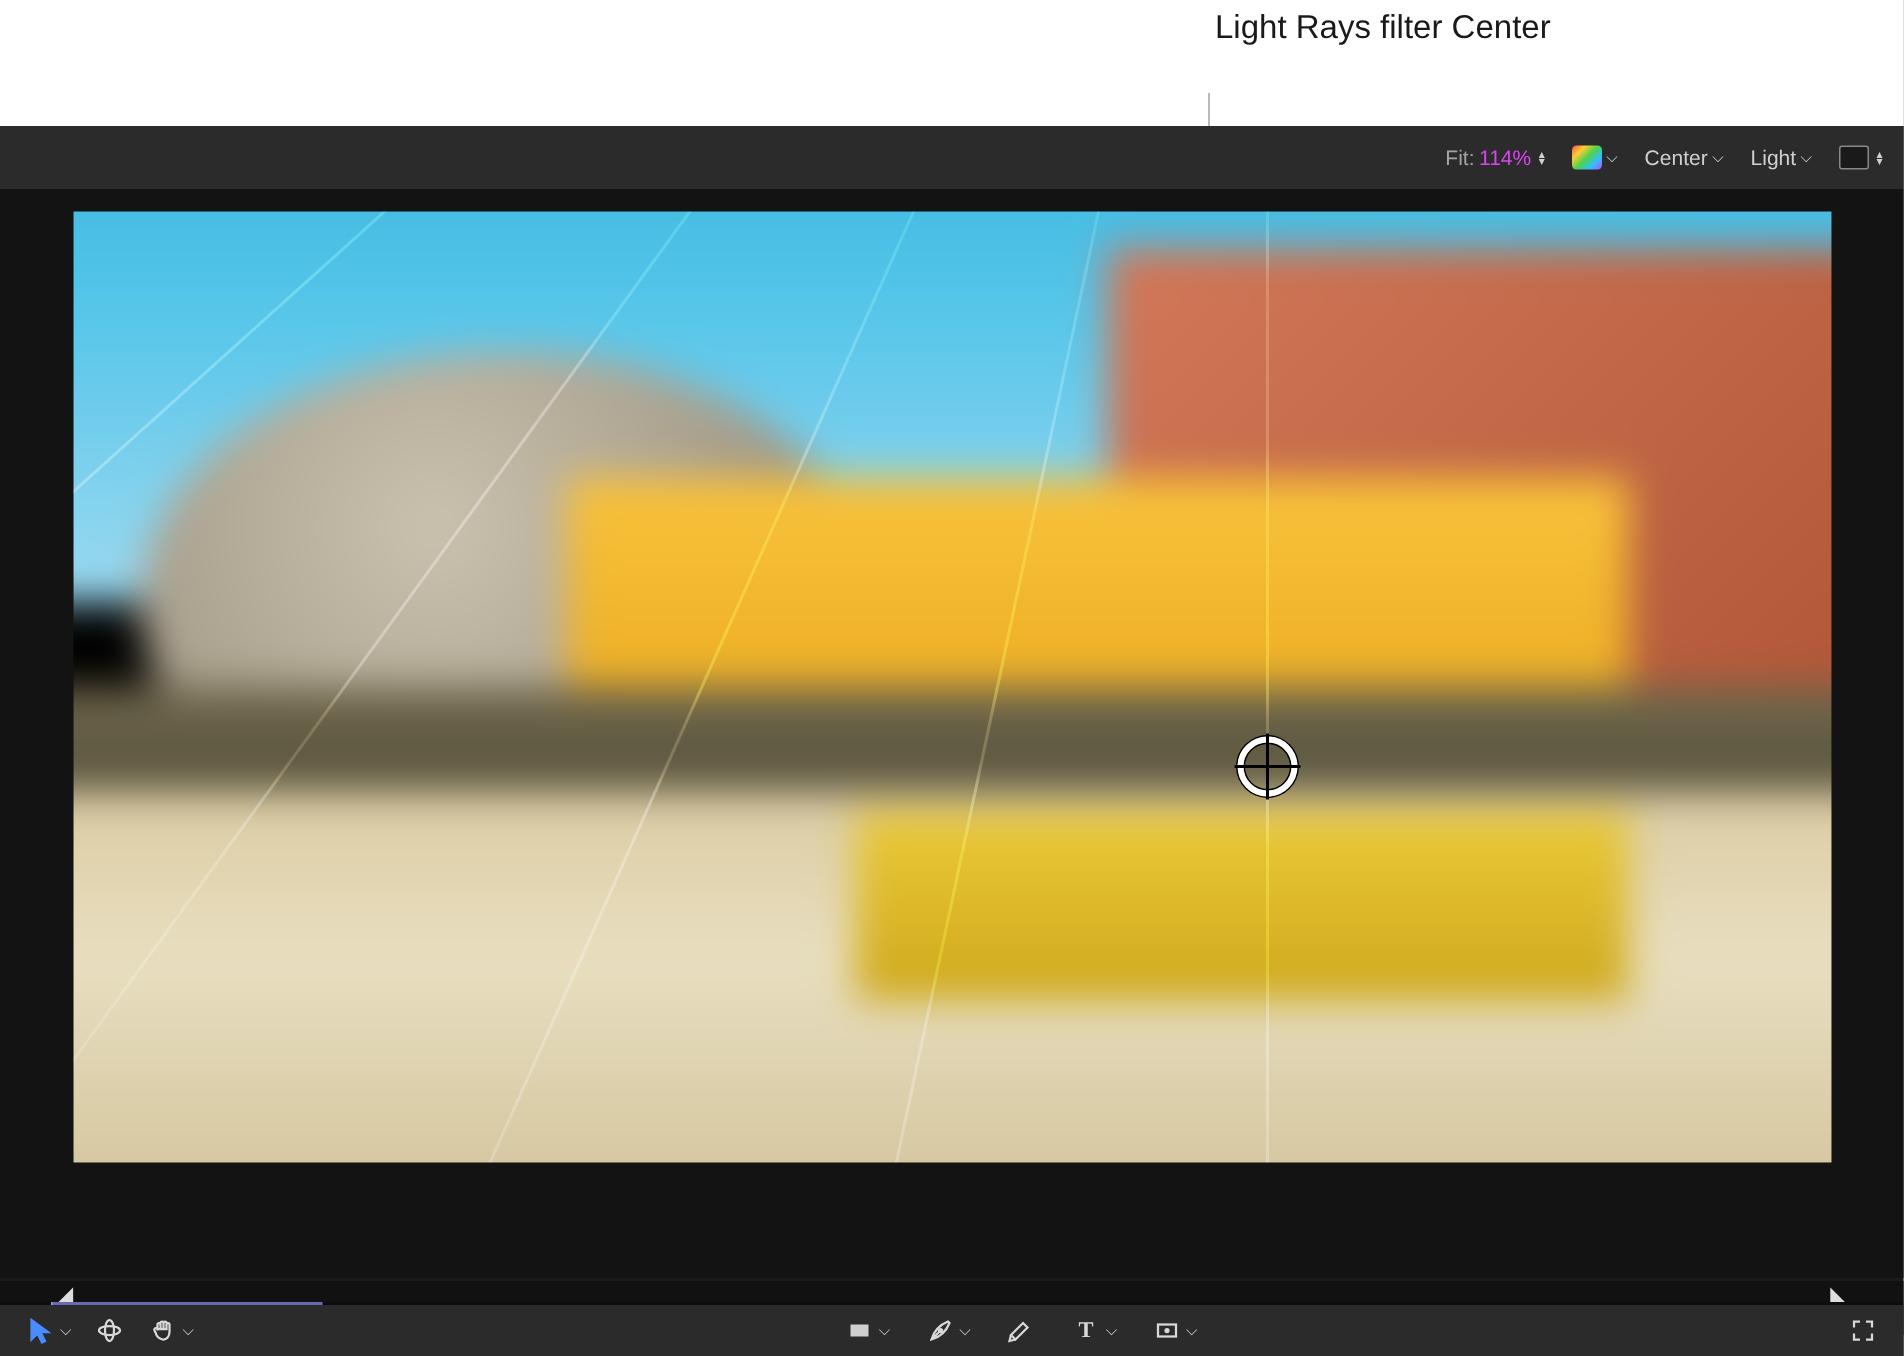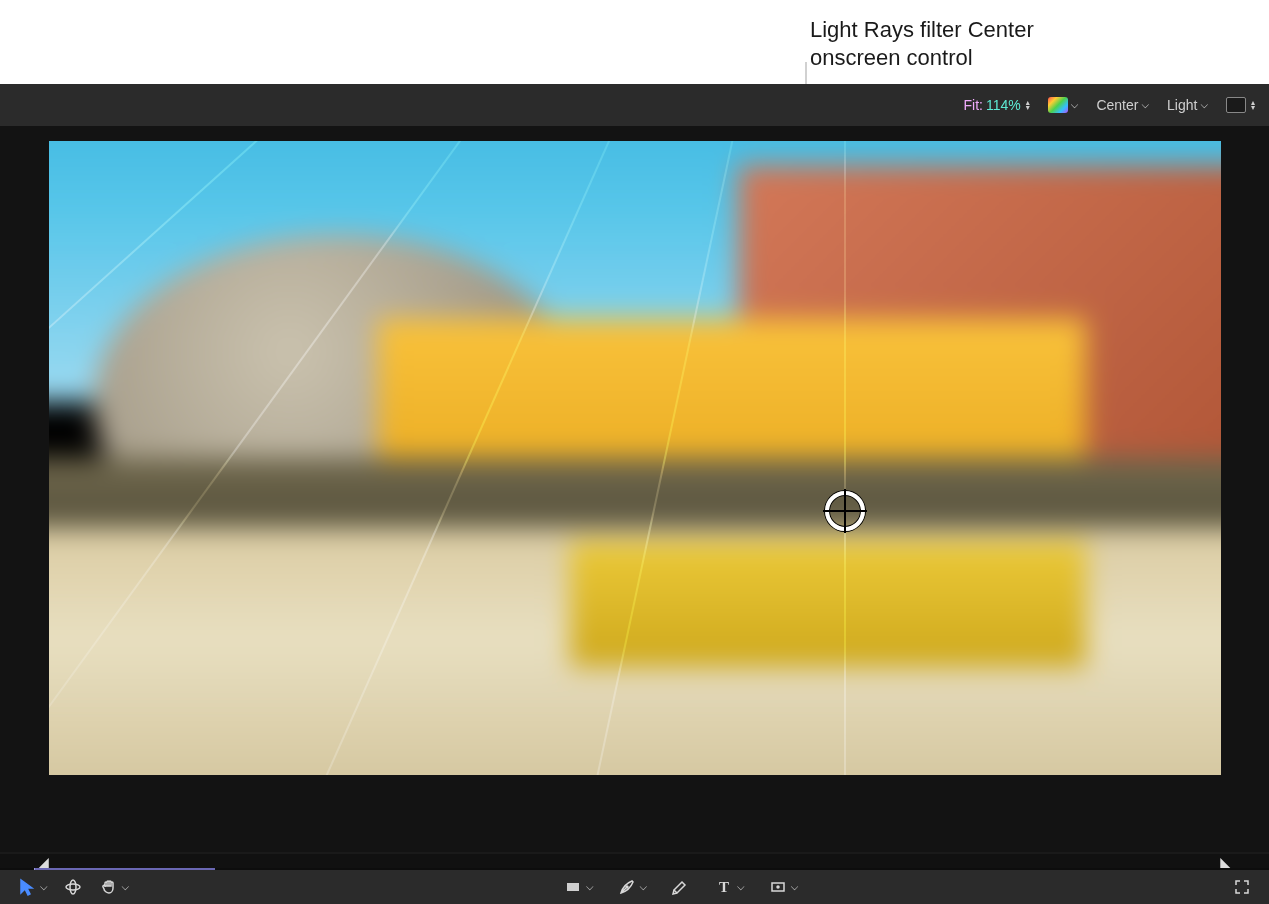--- a/index.html
+++ b/index.html
@@ -1,20 +1,20 @@
 <!DOCTYPE html>
 <html><head>
 <meta charset="utf-8">
 <style>
   html,body{margin:0;padding:0;width:1269px;height:904px;background:#fff;font-family:-apple-system,"Helvetica Neue",Helvetica,Arial,sans-serif;overflow:hidden;}
-  .annotation{position:absolute;left:810px;top:16px;font-size:22px;color:#1a1a1a;line-height:1.25;}
+  .annotation{position:absolute;left:810px;top:4px;font-size:22px;color:#1a1a1a;line-height:1.25;}
   .app-shell{position:absolute;left:0;top:84px;width:1269px;height:820px;background:#1a1a1a;}
   .topbar{position:absolute;left:0;top:0;right:0;height:42px;background:#2b2b2b;display:flex;justify-content:flex-end;align-items:center;gap:18px;padding:0 14px;color:#cfcfcf;font-size:14px;}
-  .topbar .lbl{color:#f0abfc;}
-  .topbar .dim{color:#5eead4;}
+  .topbar .lbl{color:#a3a3a3;}
+  .topbar .dim{color:#d946ef;}
   .topbar .grp{display:flex;align-items:center;gap:3px;cursor:default;}
   .stepper{display:flex;flex-direction:column;line-height:5px;font-size:8px;color:#cfcfcf;margin-left:2px;}
   .chev{font-size:10px;color:#cfcfcf;}
   .color-swatch{width:20px;height:16px;border-radius:3px;background:linear-gradient(135deg,#ff4d4d 0%,#ffcc33 25%,#4dd24d 50%,#33bfff 75%,#b84dff 100%);}
   .square-swatch{width:18px;height:14px;border:1px solid #888;background:#1a1a1a;border-radius:2px;}
   .canvas-wrap{position:absolute;left:0;top:42px;right:0;height:726px;background:#131313;}
   .canvas{position:absolute;left:49px;top:15px;width:1172px;height:634px;overflow:hidden;background:#000;}
   .img-sim{position:absolute;inset:0;}
   .sky{position:absolute;left:0;top:0;width:100%;height:42%;background:linear-gradient(#4db6d9 0%,#63c3e2 35%,#a3d8ec 100%);}
   .bld1{position:absolute;right:0;top:8%;width:42%;height:46%;background:linear-gradient(135deg,#c97a5e,#a5563b);}
@@ -49,21 +49,20 @@
   .ico{display:flex;align-items:center;justify-content:center;width:22px;height:22px;color:#d8d8d8;}
   .ico svg{width:18px;height:18px;stroke:#d8d8d8;stroke-width:1.5;fill:none;}
   .pair{display:flex;align-items:center;gap:2px;}
   .arrow-tool svg{fill:#4a8cff;stroke:#4a8cff;}
 </style>
 </head>
 <body>
 
 <div class="annotation">
   <div>Light Rays filter Center</div>
-  <div>onscreen control</div>
 </div>
 
 <svg class="callout-line" style="position:absolute;left:0;top:0;width:1269px;height:904px;">
   <polyline points="806,62 806,578 826,592"></polyline>
 </svg>
 
 <div class="app-shell">
 
   <div class="topbar">
     <div class="grp">

